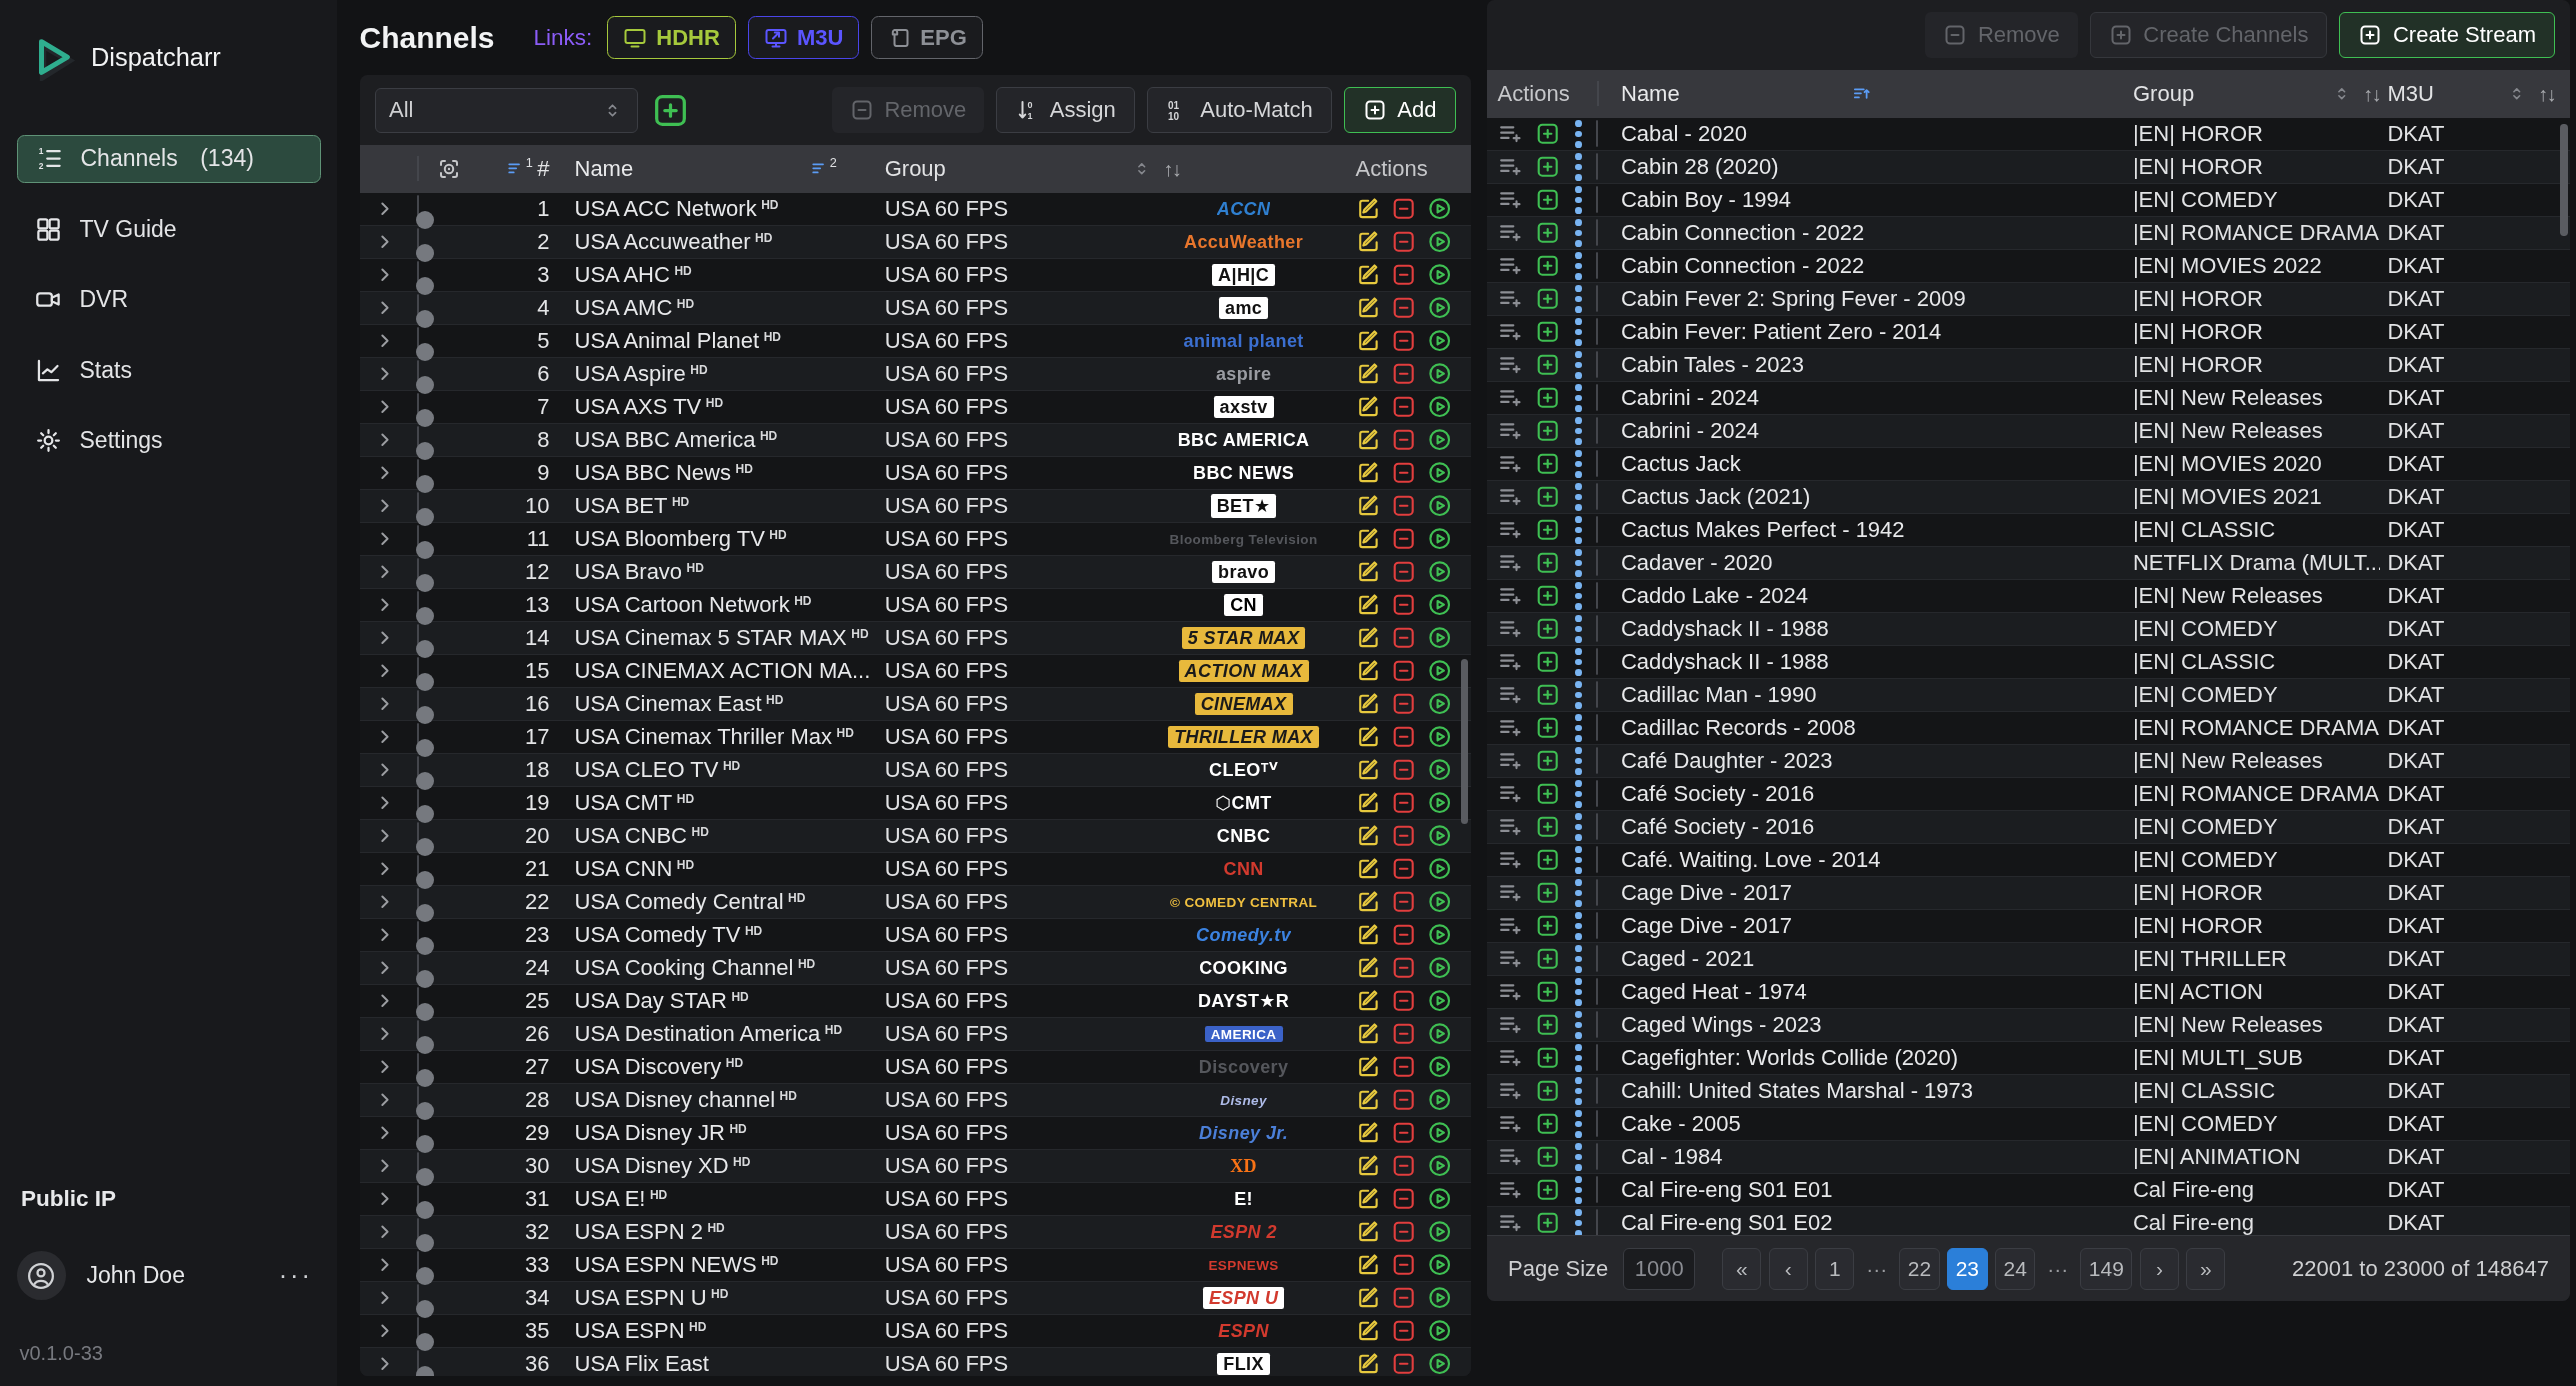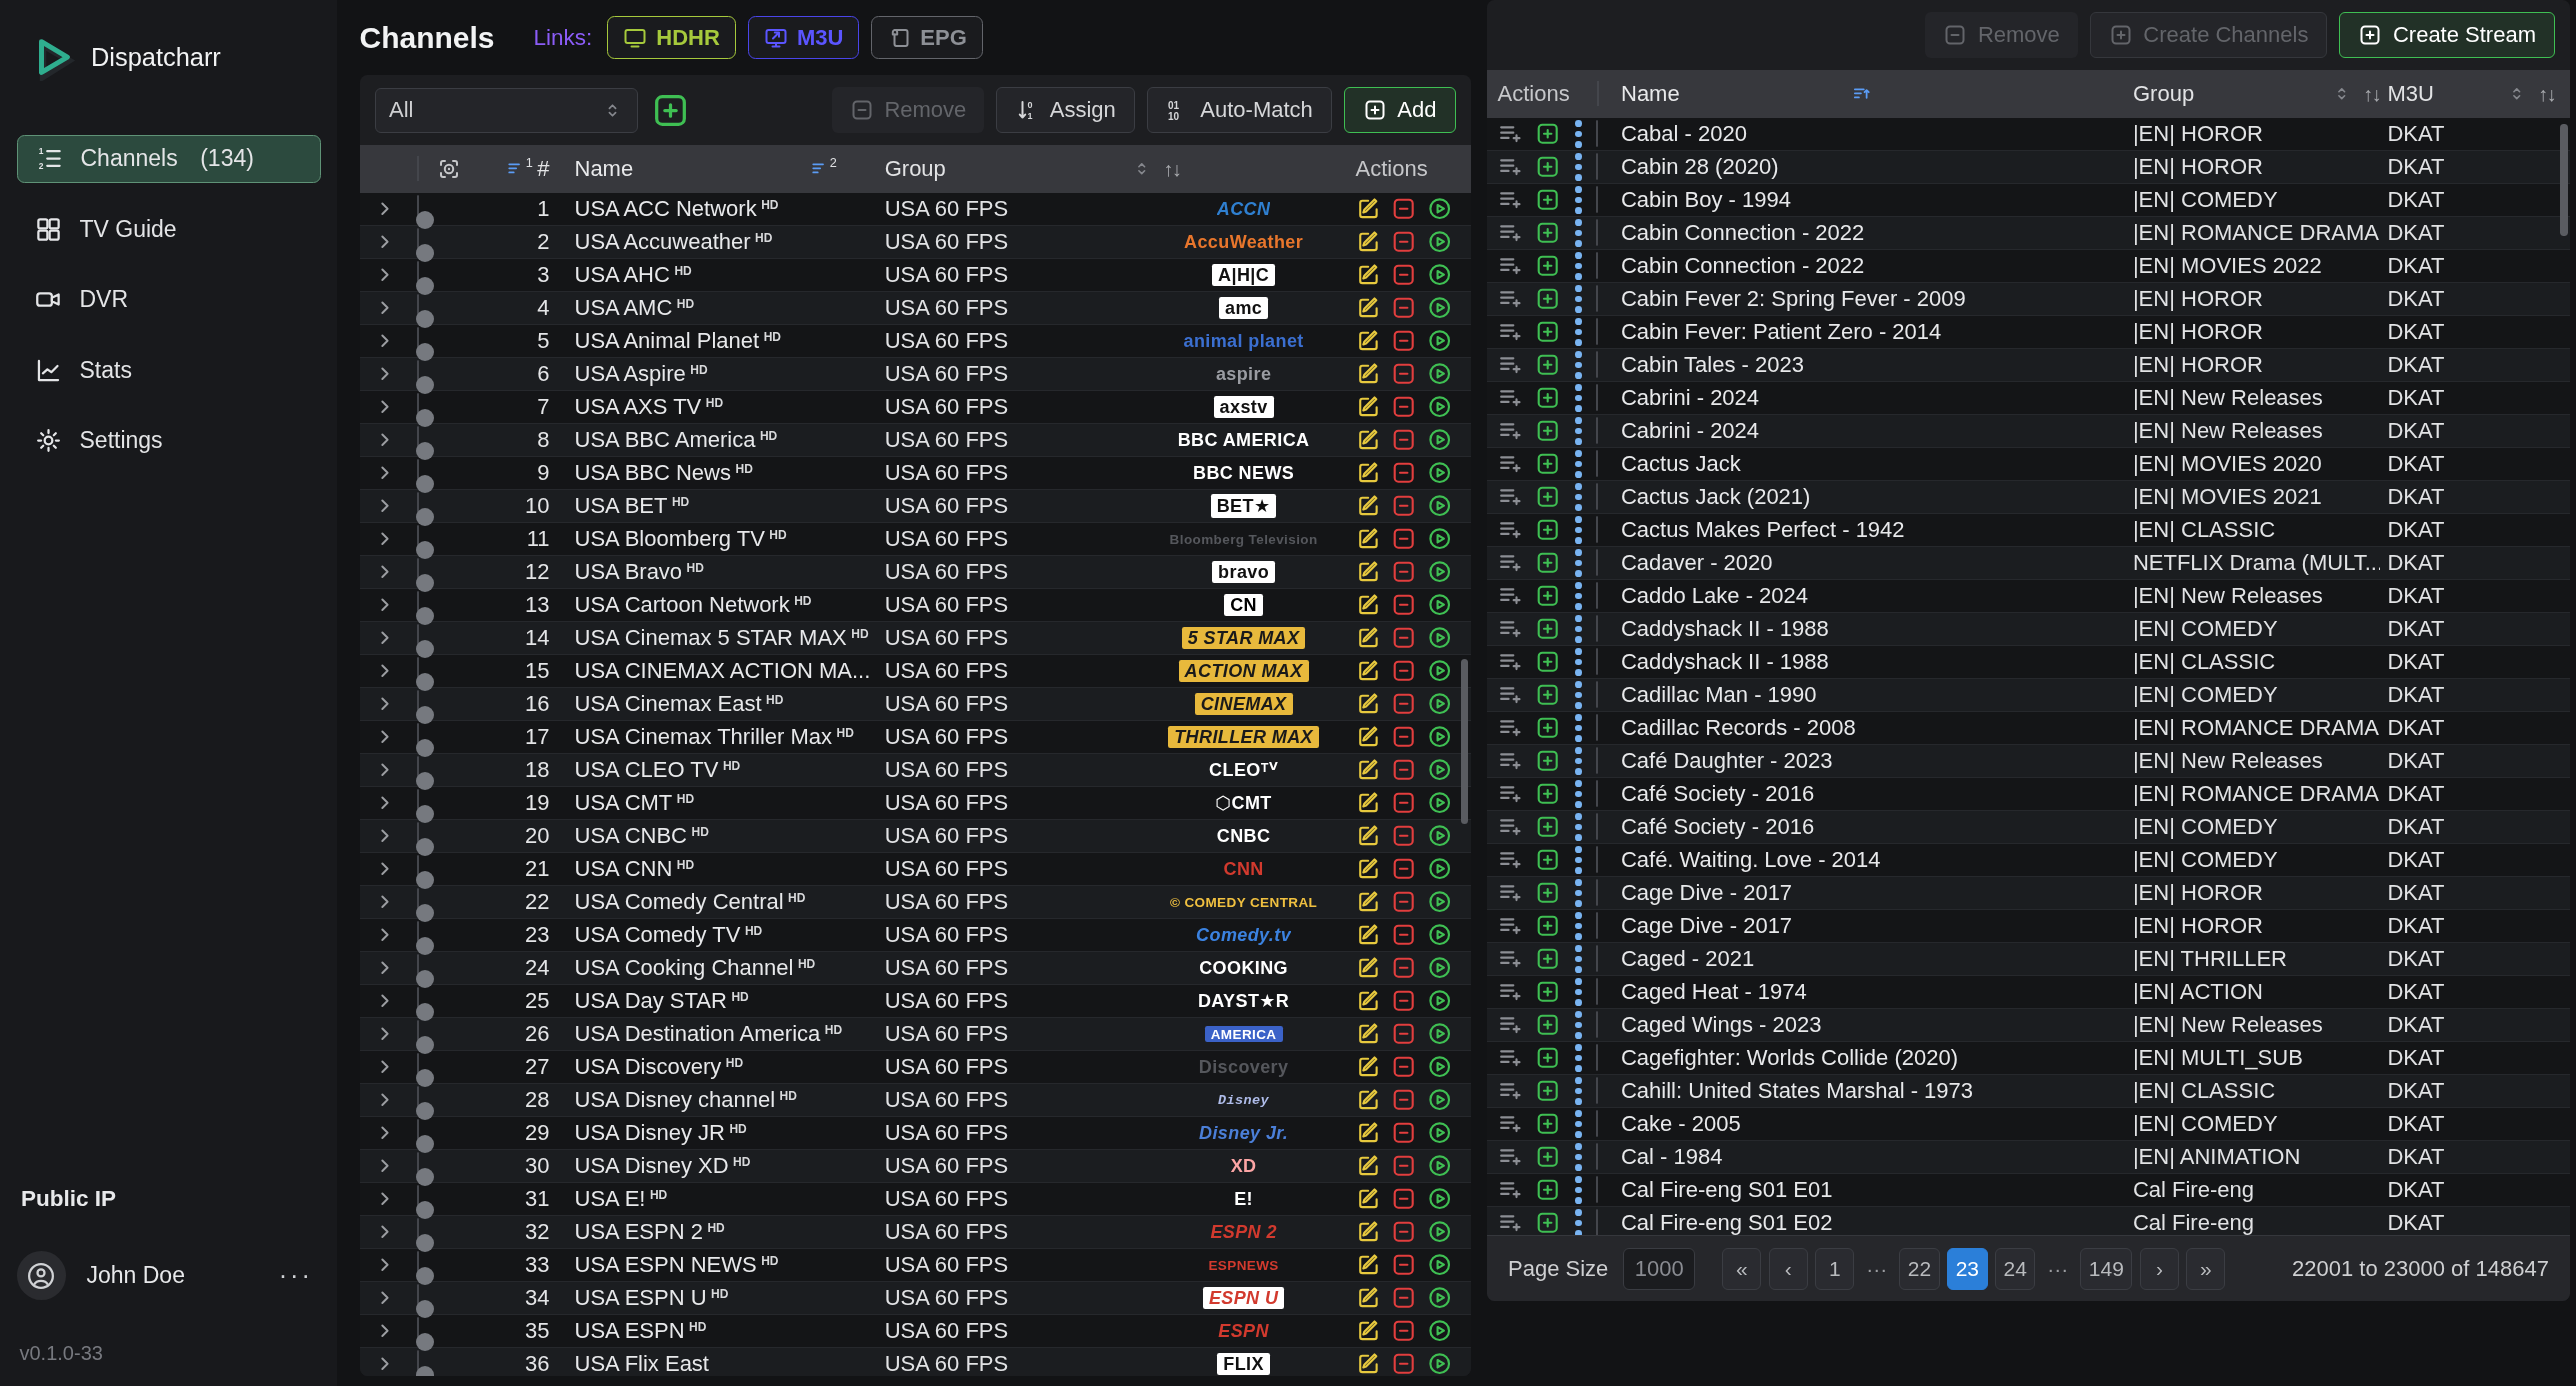--- a/index.html
+++ b/index.html
@@ -1286,21 +1286,21 @@
                 <svg width="19.5" height="19.5" viewBox="0 0 24 24" fill="none" stroke="currentColor" stroke-width="2.4" stroke-linecap="round" stroke-linejoin="round">
                   <path d="M9 5.5 15.5 12 9 18.5"></path>
                 </svg>
               </span>
               <span class="col-cb"><span class="cb"></span></span>
               <span class="col-toggle"><span class="toggle"></span></span>
               <span class="col-num">28</span>
               <span class="col-name"><span>USA Disney channel</span><span class="hd-sup">HD</span></span>
               <span class="col-group">USA 60 FPS</span>
               <span class="col-logo">
-                <span class="logo" style="color: rgb(174, 187, 232); font-style: italic; font-size: 13.5px; font-family: Liberation Mono, monospace;">Disney</span>
+                <span class="logo" style="color: rgb(174, 187, 232); font-style: italic; font-size: 13.5px;">Disney</span>
               </span>
               <span class="col-actions">
                 <button class="act edit">
                   <svg viewBox="0 0 24 24" fill="none" stroke="currentColor" stroke-width="2" stroke-linecap="round" stroke-linejoin="round">
                     <path d="M11.5 4.5H6a2 2 0 0 0-2 2V18a2 2 0 0 0 2 2h11.5a2 2 0 0 0 2-2v-5.5"></path>
                     <path d="M9.5 14.7 19.2 5l-1.7-1.7-9.7 9.7-.9 2.6 2.6-.9z"></path>
                   </svg>
                 </button>
                 <button class="act remove">
                   <svg viewBox="0 0 24 24">
@@ -1356,21 +1356,21 @@
                 <svg width="19.5" height="19.5" viewBox="0 0 24 24" fill="none" stroke="currentColor" stroke-width="2.4" stroke-linecap="round" stroke-linejoin="round">
                   <path d="M9 5.5 15.5 12 9 18.5"></path>
                 </svg>
               </span>
               <span class="col-cb"><span class="cb"></span></span>
               <span class="col-toggle"><span class="toggle"></span></span>
               <span class="col-num">30</span>
               <span class="col-name"><span>USA Disney XD</span><span class="hd-sup">HD</span></span>
               <span class="col-group">USA 60 FPS</span>
               <span class="col-logo">
-                <span class="logo" style="color: #fca5a5;">XD</span>
+                <span class="logo" style="color: #f97316; font-family: Liberation Serif, serif;">XD</span>
               </span>
               <span class="col-actions">
                 <button class="act edit">
                   <svg viewBox="0 0 24 24" fill="none" stroke="currentColor" stroke-width="2" stroke-linecap="round" stroke-linejoin="round">
                     <path d="M11.5 4.5H6a2 2 0 0 0-2 2V18a2 2 0 0 0 2 2h11.5a2 2 0 0 0 2-2v-5.5"></path>
                     <path d="M9.5 14.7 19.2 5l-1.7-1.7-9.7 9.7-.9 2.6 2.6-.9z"></path>
                   </svg>
                 </button>
                 <button class="act remove">
                   <svg viewBox="0 0 24 24">

